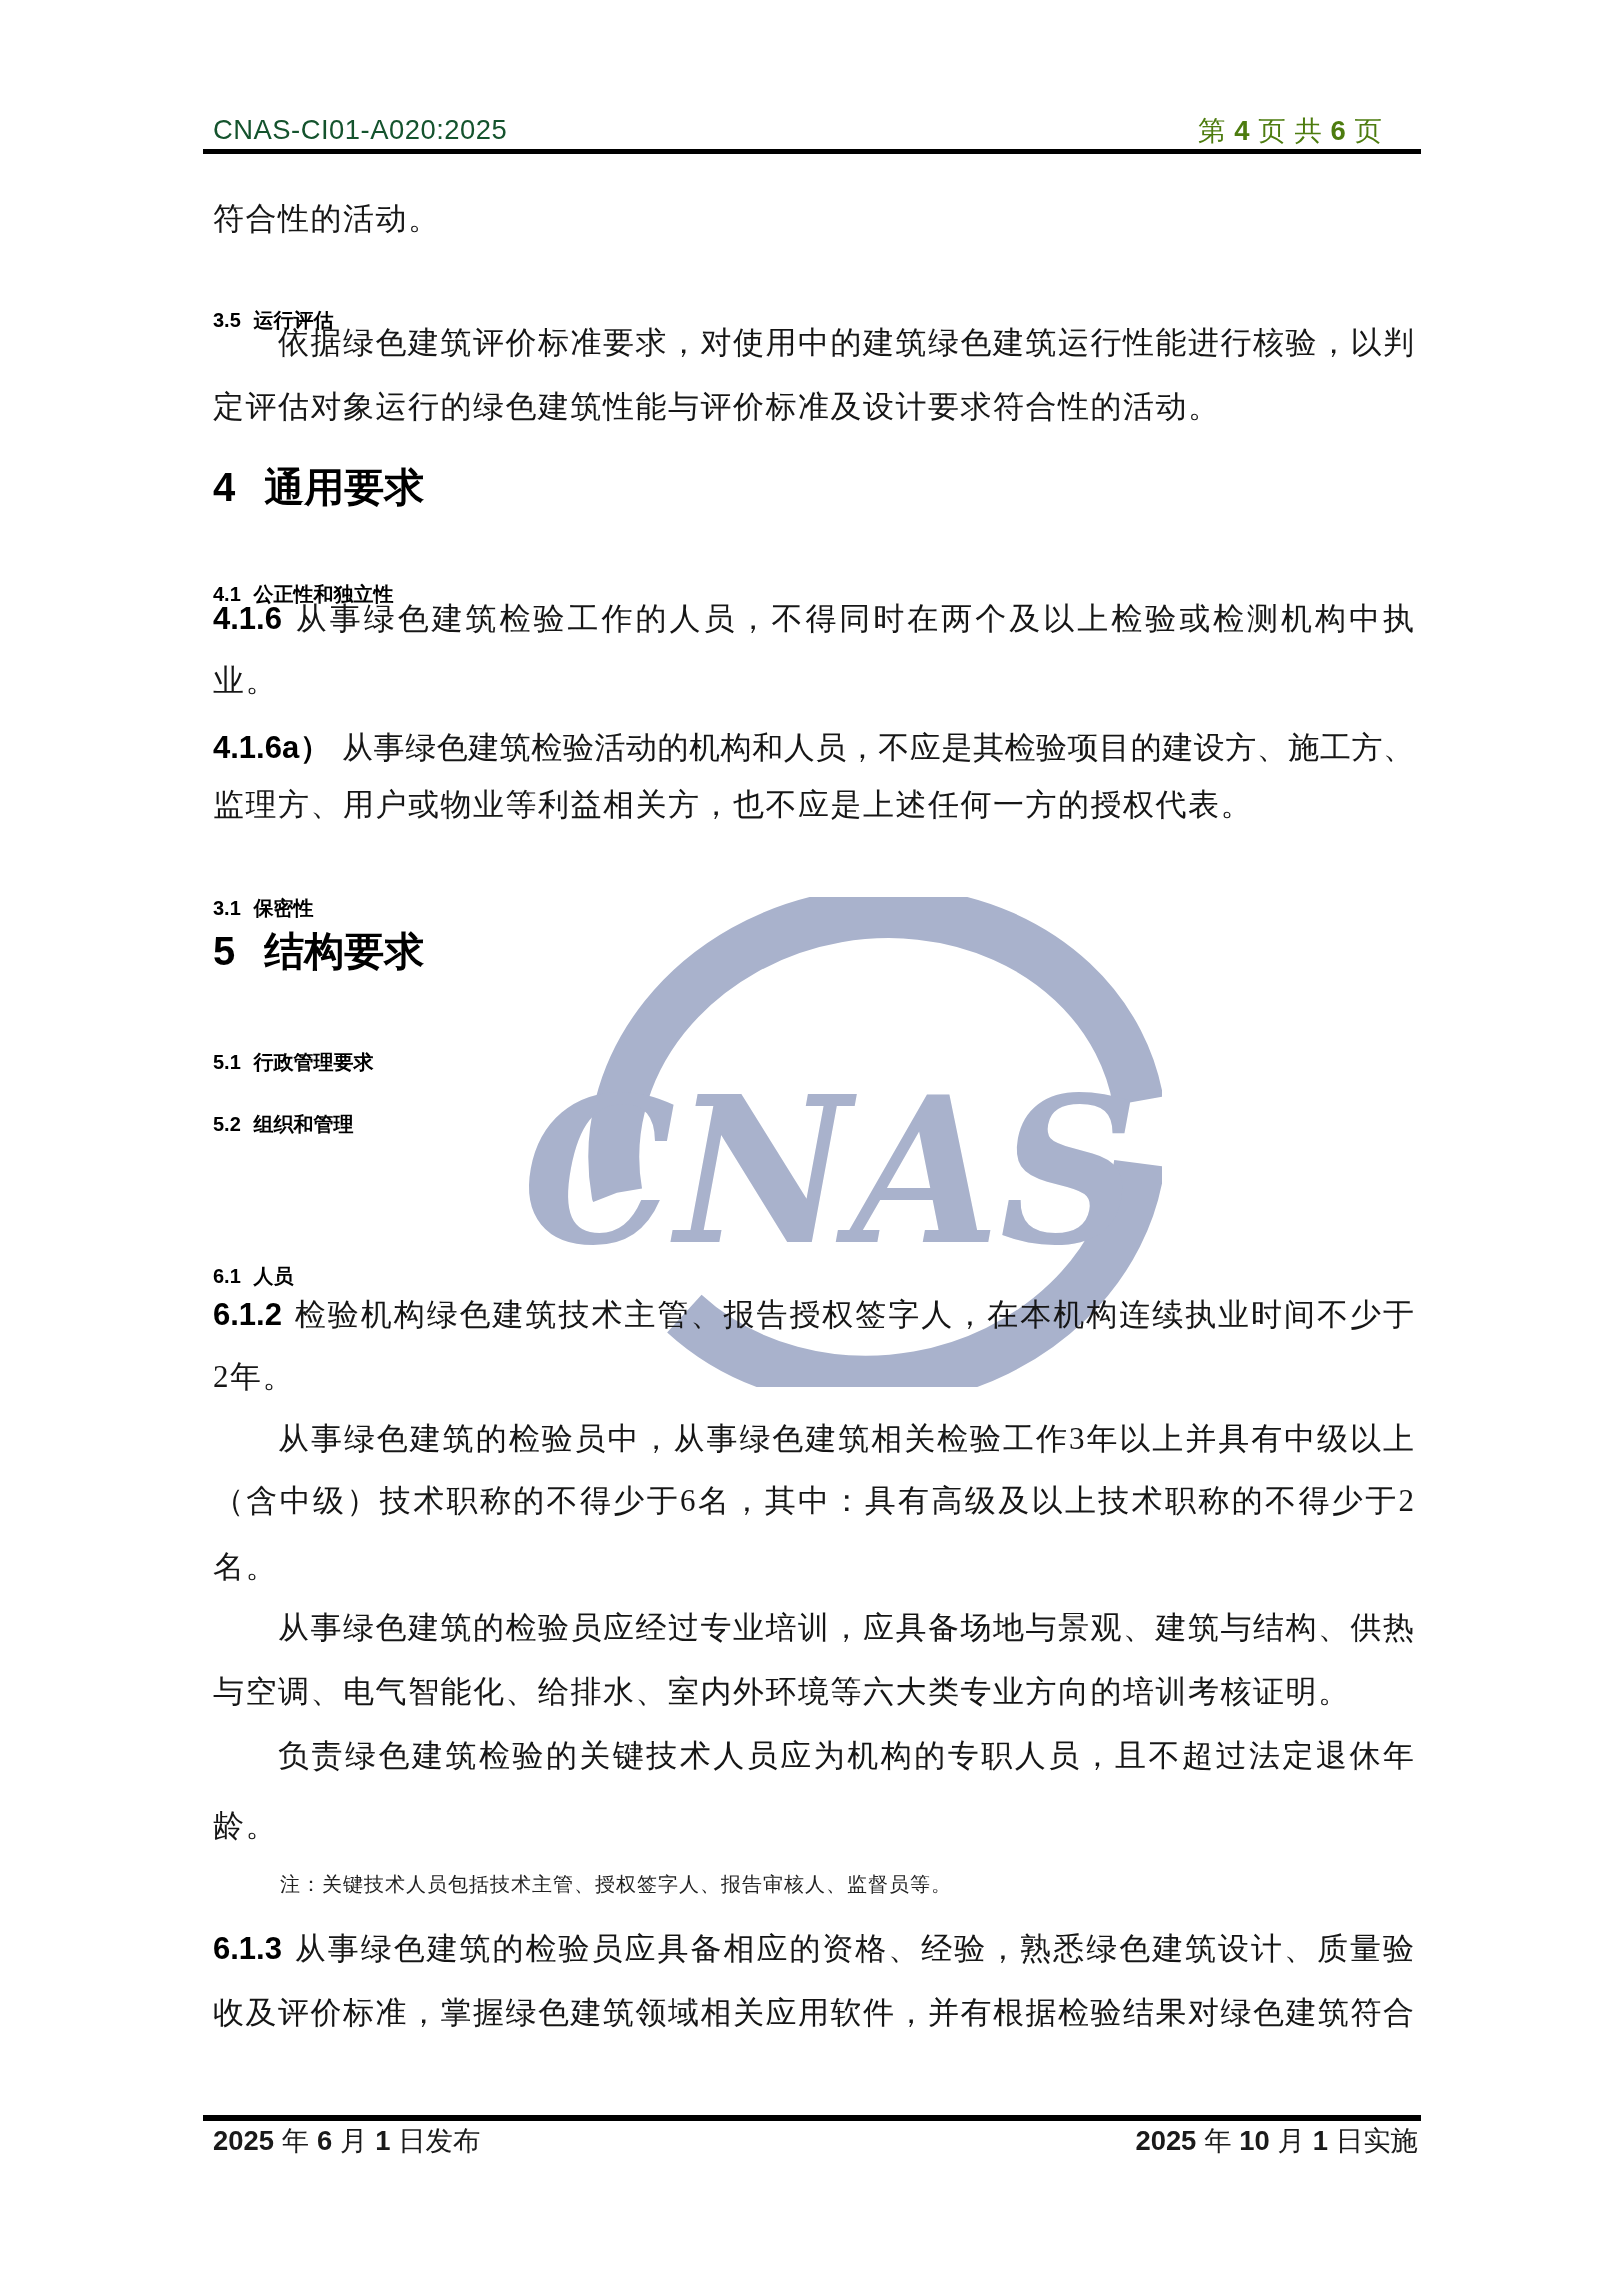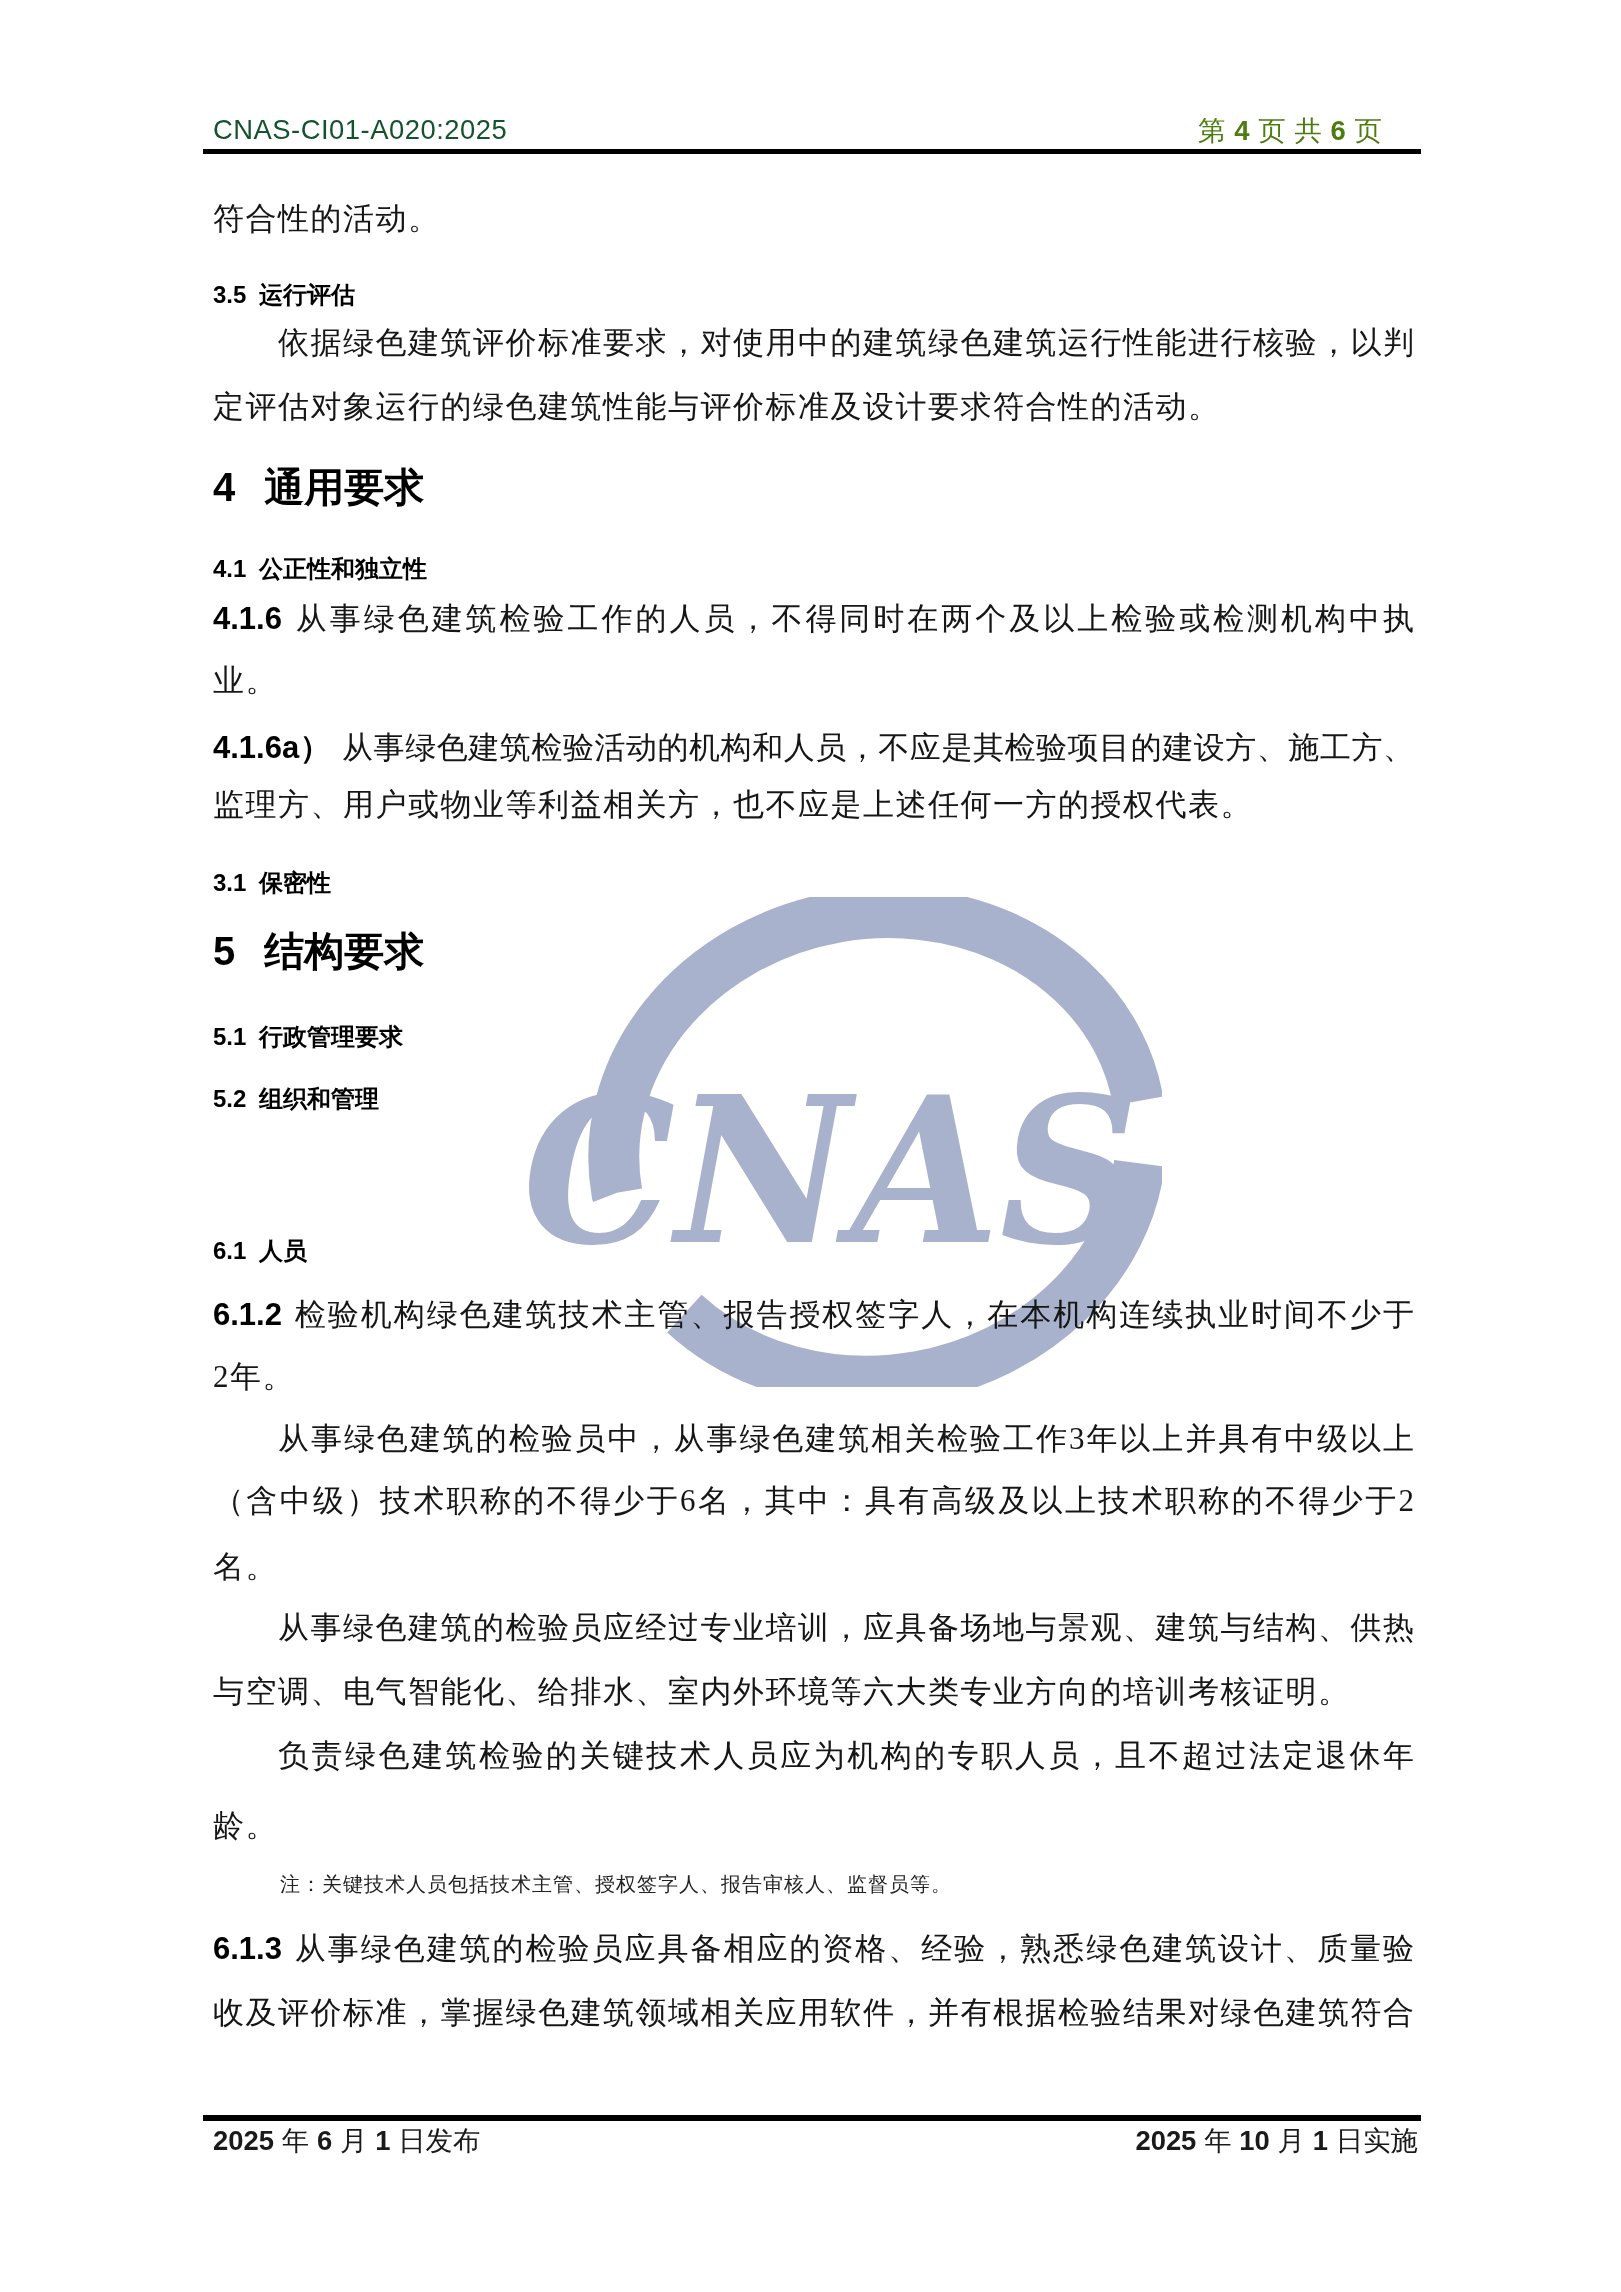--- a/index.html
+++ b/index.html
@@ -58,21 +58,21 @@
     text-justify:inter-character;
   }
   .ls{letter-spacing:1.5px;}
   .ind{text-indent:65px;}
   .num{
     font-family:"Liberation Sans","DejaVu Sans",sans-serif;
     font-weight:bold;margin-right:10.8px;color:#000;
   }
   .h2{
     font-family:"Liberation Sans","DejaVu Sans",sans-serif;
-    font-weight:bold;font-size:24px;color:#000;
+    font-weight:bold;font-size:20px;color:#000;margin-top:26px;
   }
   .h2 .num{margin-right:12.7px;}
   .h1{
     font-family:"Liberation Sans","DejaVu Sans",sans-serif;
     font-weight:bold;font-size:40px;color:#000;
   }
   .h1 .num{margin-right:29px;}
   .gray{color:#000000;}
   .note{font-size:20px;padding-left:67px;letter-spacing:1px;color:#222;}
 </style>

